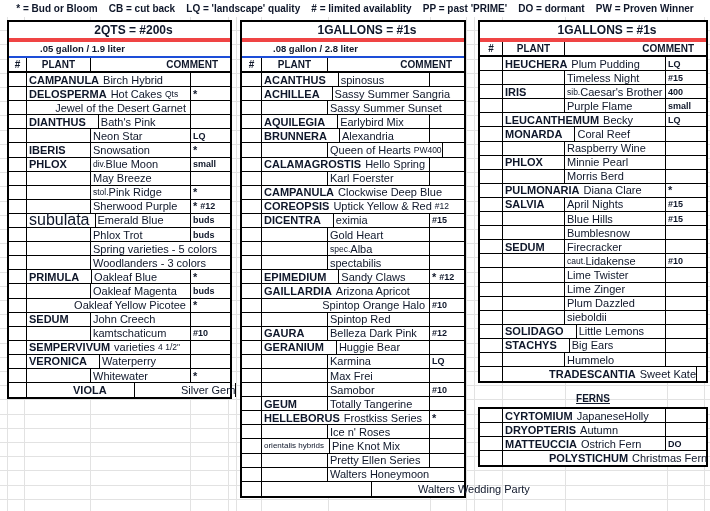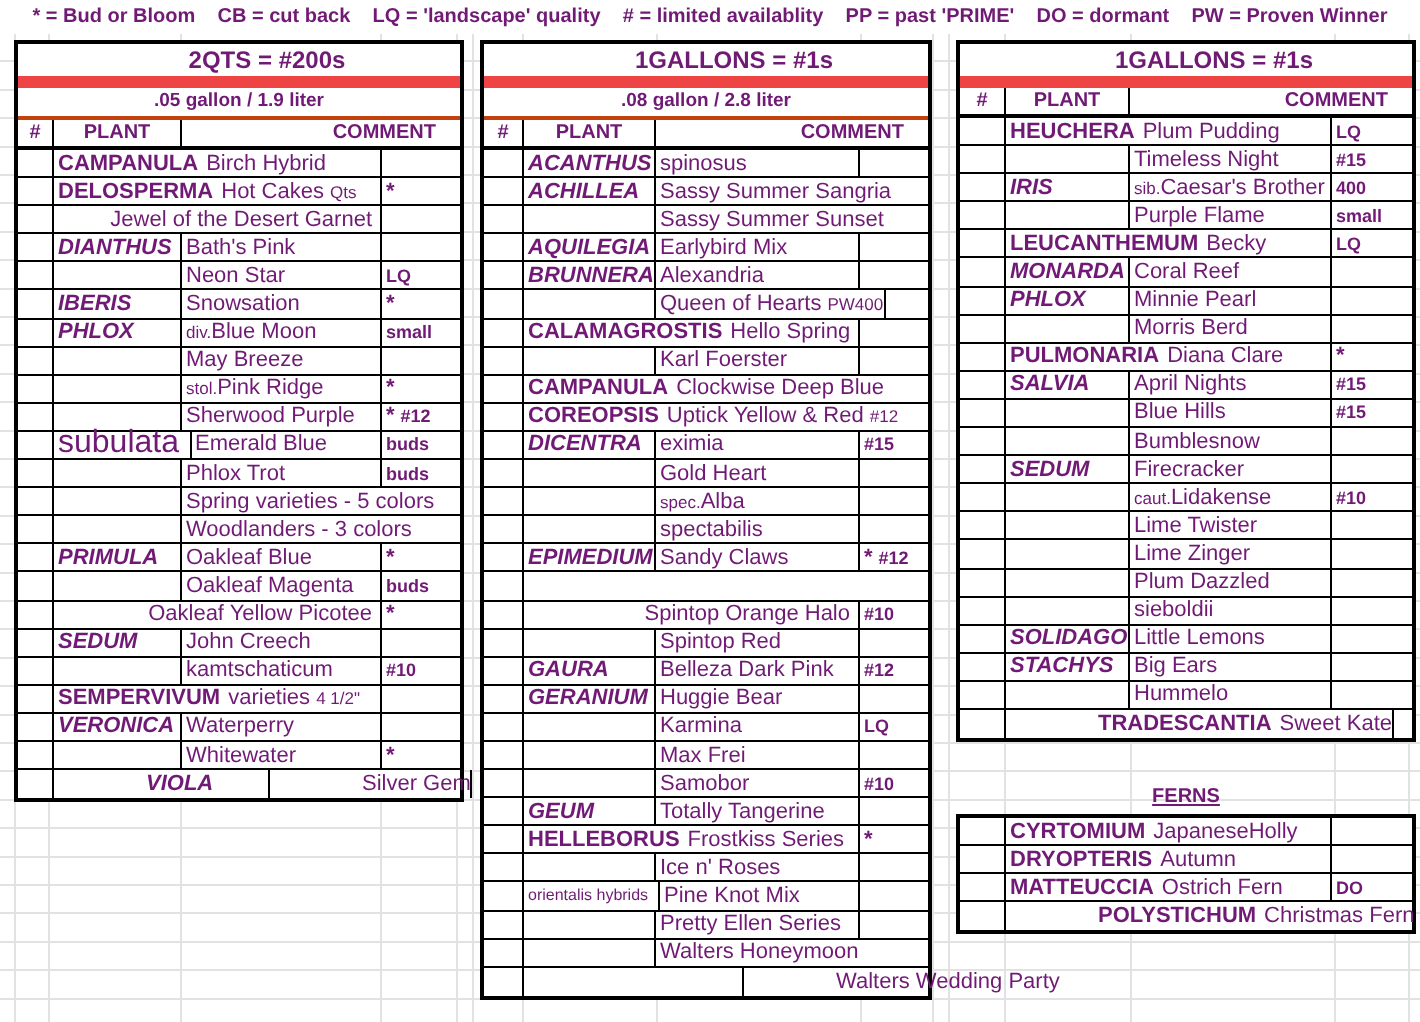--- a/index.html
+++ b/index.html
@@ -1,53 +1,53 @@
 <!DOCTYPE html>
 <html><head>
 <meta charset="utf-8">
 <style>
   html,body{margin:0;padding:0;background:#fff;}
   .page{position:relative;width:710px;height:511px;background:#fff;overflow:hidden;
-        font-family:"Liberation Sans",sans-serif;color:#701a75;}
+        font-family:"Liberation Sans",sans-serif;color:#0f172a;}
   .legend{position:absolute;top:2px;left:0;width:710px;height:14px;line-height:14px;
           text-align:center;font-weight:bold;font-size:10px;white-space:pre;z-index:2;}
   #grid{position:absolute;left:0;top:17px;right:0;bottom:0;z-index:0;
         background:repeating-linear-gradient(to bottom,#fff 0,#fff 13.2px,#e2e2e2 13.2px,#e2e2e2 14.2px);}
   .vline{position:absolute;top:0;bottom:0;width:1px;background:#e2e2e2;}
 
   .tbl{position:absolute;top:20px;border:2px solid #000;background:#fff;z-index:2;box-sizing:border-box;}
   .t1{left:7px;width:225px;--wn:18px;--wg:64px;--wc:39px;}
   .t2{left:240px;width:226px;--wn:20px;--wg:66px;--wc:34px;}
   .t3{left:478px;width:230px;--wn:23px;--wg:62px;--wc:40px;}
   .fernsTbl{top:407px;}
 
   .ttl{height:16px;line-height:16px;text-align:center;font-weight:bold;font-size:12px;
-       border-bottom:6px solid #ef4444;padding-left:28px;}
-  .sub{height:14px;line-height:14px;text-align:center;font-weight:bold;font-size:9.5px;
-       border-bottom:2px solid #c2410c;}
+       border-bottom:4px solid #ef4444;padding-left:28px;}
+  .sub{height:14px;line-height:14px;font-weight:bold;font-size:9.5px;
+       border-bottom:2px solid #1d4ed8;padding-left:31px;}
   .hdr{display:flex;height:13px;border-bottom:2px solid #000;font-weight:bold;font-size:10px;}
   .hdr>div{display:flex;align-items:center;box-sizing:border-box;height:100%;}
   .hn{flex:0 0 var(--wn);justify-content:center;border-right:1px solid #000;}
   .hp{flex:0 0 var(--wg);justify-content:center;border-right:1px solid #000;}
   .hc{flex:1 1 auto;justify-content:flex-end;padding-right:12px;}
 
   .r{display:flex;height:14.1px;border-bottom:1px solid #000;box-sizing:border-box;
      align-items:stretch;background:#fff;}
   .rows .r:last-child{border-bottom:none;gap:44px;}
   .c{display:flex;align-items:center;box-sizing:border-box;border-right:1px solid #000;
      padding:0 0 0 2px;white-space:nowrap;overflow:visible;}
   .r .c:last-child{border-right:none;}
   .n{flex:0 0 var(--wn);padding:0;}
   .gcol{flex:0 0 var(--wg);}
   .grow{flex:1 1 auto;}
   .ccol{flex:0 0 var(--wc);}
   .right{justify-content:flex-end;padding-right:4px;}
 
   .g{font-weight:bold;font-size:11px;margin-right:4px;text-align:right;}
-  .gcol .g{margin-right:0;font-style:italic;}
+  .gcol .g{margin-right:12px;}
   .sp{font-size:11px;}
   .pre{font-size:8.5px;}
   .suf{font-size:8.5px;margin-left:3px;text-align:right;}
   .gp{font-size:16px;padding-right:1px;}
   .gsm{font-size:8px;padding-right:1px;}
   .st{font-weight:bold;font-size:11px;}
   .cm{font-size:9px;font-weight:bold;}
   .st + .cm{margin-left:3px;}
 
   .fernsLabel{position:absolute;top:392px;left:478px;width:230px;height:13px;line-height:13px;
@@ -455,20 +455,24 @@
           <div class="c grow">
             <span class="sp">Sandy Claws</span>
           </div>
           <div class="c ccol">
             <span class="st">*</span>
             <span class="cm">#12</span>
           </div>
         </div>
         <div class="r">
           <div class="c n"></div>
+          <div class="c grow">
+            <span class="g">GAILLARDIA</span>
+            <span class="sp">Arizona Apricot</span>
+          </div>
           <div class="c ccol"></div>
         </div>
         <div class="r">
           <div class="c n"></div>
           <div class="c grow right">
             <span class="sp">Spintop Orange Halo</span>
           </div>
           <div class="c ccol">
             <span class="cm">#10</span>
           </div>
@@ -660,20 +664,28 @@
           <div class="c gcol">
             <span class="g">MONARDA</span>
           </div>
           <div class="c grow">
             <span class="sp">Coral Reef</span>
           </div>
           <div class="c ccol"></div>
         </div>
         <div class="r">
           <div class="c n"></div>
+          <div class="c gcol"></div>
+          <div class="c grow">
+            <span class="sp">Raspberry Wine</span>
+          </div>
+          <div class="c ccol"></div>
+        </div>
+        <div class="r">
+          <div class="c n"></div>
           <div class="c gcol">
             <span class="g">PHLOX</span>
           </div>
           <div class="c grow">
             <span class="sp">Minnie Pearl</span>
           </div>
           <div class="c ccol"></div>
         </div>
         <div class="r">
           <div class="c n"></div>

